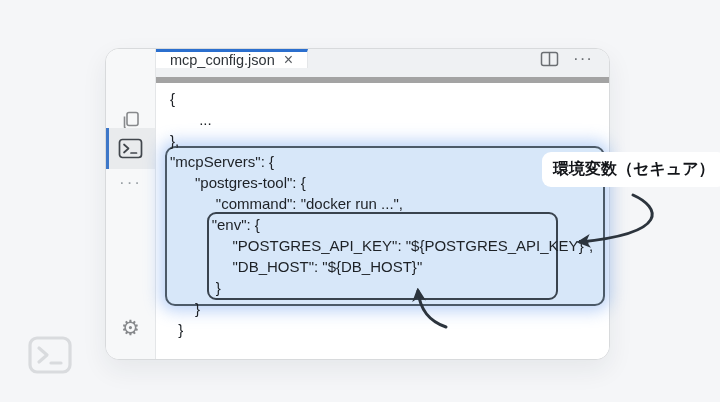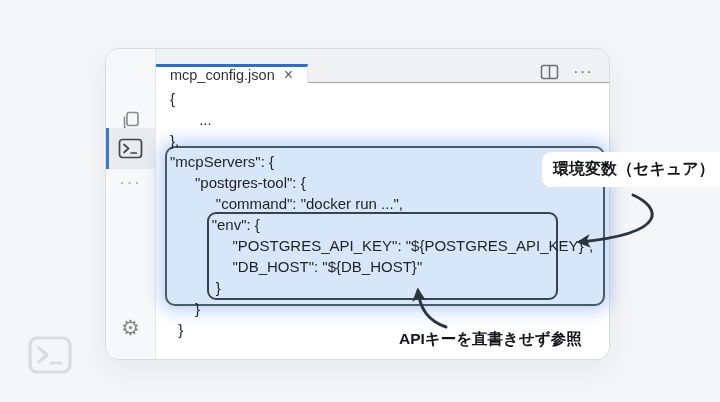--- a/index.html
+++ b/index.html
@@ -26,22 +26,22 @@
     display:flex; align-items:center; justify-content:center; color:#87898c; }
   .sb-files    { top:55px; }
   .sb-search   { top:91px; }
   .sb-terminal { top:79px; height:41px; background:#e9ebed; color:#41464c; }
   .sb-terminal .active-bar { position:absolute; left:0; top:0; width:3px; height:100%; background:#3d77c8; }
   .sb-more     { top:117px; font-size:17px; letter-spacing:2px; color:#9aa0a5; }
   .sb-gear     { top:262px; font-size:21px; }
 
   .main { flex:1; display:flex; flex-direction:column; }
   .tabbar {
-    height:34px; flex:0 0 34px; background:#eff1f3; border-bottom:1px solid #a3a3a3;
-    display:flex; align-items:flex-end;
+    height:34px; flex:0 0 34px; background:#eff1f3; border-bottom:6px solid #a3a3a3;
+    display:flex; align-items:flex-start;
   }
   .tab {
     width:152px; background:#ffffff; border-top:3px solid #2b6fce;
     border-right:1px solid #e4e6e8; margin-bottom:-1px;
     display:flex; align-items:center; justify-content:center; gap:9px;
     font-size:14.5px; color:#2e3338;
   }
   .tab .close { font-size:16px; color:#55595e; line-height:1; }
   .tab-actions { margin-left:auto; display:flex; align-items:center; gap:14px; padding-right:16px; color:#6b6f73; }
   .tab-actions .more { font-size:17px; letter-spacing:1px; color:#6b6f73; }
@@ -143,21 +143,20 @@
       <div class="editor"></div>
     </div>
   </div>
 
   <div class="hl-box"></div>
   <div class="env-box"></div>
 
   <div class="code"><div class="code-line">{</div><div class="code-line">       ...</div><div class="code-line">},</div><div class="code-line">"mcpServers": {</div><div class="code-line">      "postgres-tool": {</div><div class="code-line">           "command": "docker run ...",</div><div class="code-line">          "env": {</div><div class="code-line">               "POSTGRES_API_KEY": "${POSTGRES_API_KEY}",</div><div class="code-line">               "DB_HOST": "${DB_HOST}"</div><div class="code-line">           }</div><div class="code-line">      }</div><div class="code-line">  }</div></div>
 
   <div class="label-env">環境変数（セキュア）</div>
-  <div class="note-api">APIキーを直書きせず参照</div>
 
   <svg class="arrows" viewBox="0 0 720 402">
     <defs>
       <marker id="ah" viewBox="0 0 10 10" refX="7.5" refY="5" markerWidth="4.6" markerHeight="4.6" orient="auto">
         <path d="M0,0 L10,5 L0,10 L2.8,5 Z" fill="#2c343d"></path>
       </marker>
     </defs>
     <path d="M 633 195 C 660 207, 671 233, 580 242" fill="none" stroke="#2c343d" stroke-width="3" stroke-linecap="round" marker-end="url(#ah)"></path>
     <path d="M 446 327 C 429 321, 420 310, 418 291" fill="none" stroke="#2c343d" stroke-width="3" stroke-linecap="round" marker-end="url(#ah)"></path>
   </svg>

